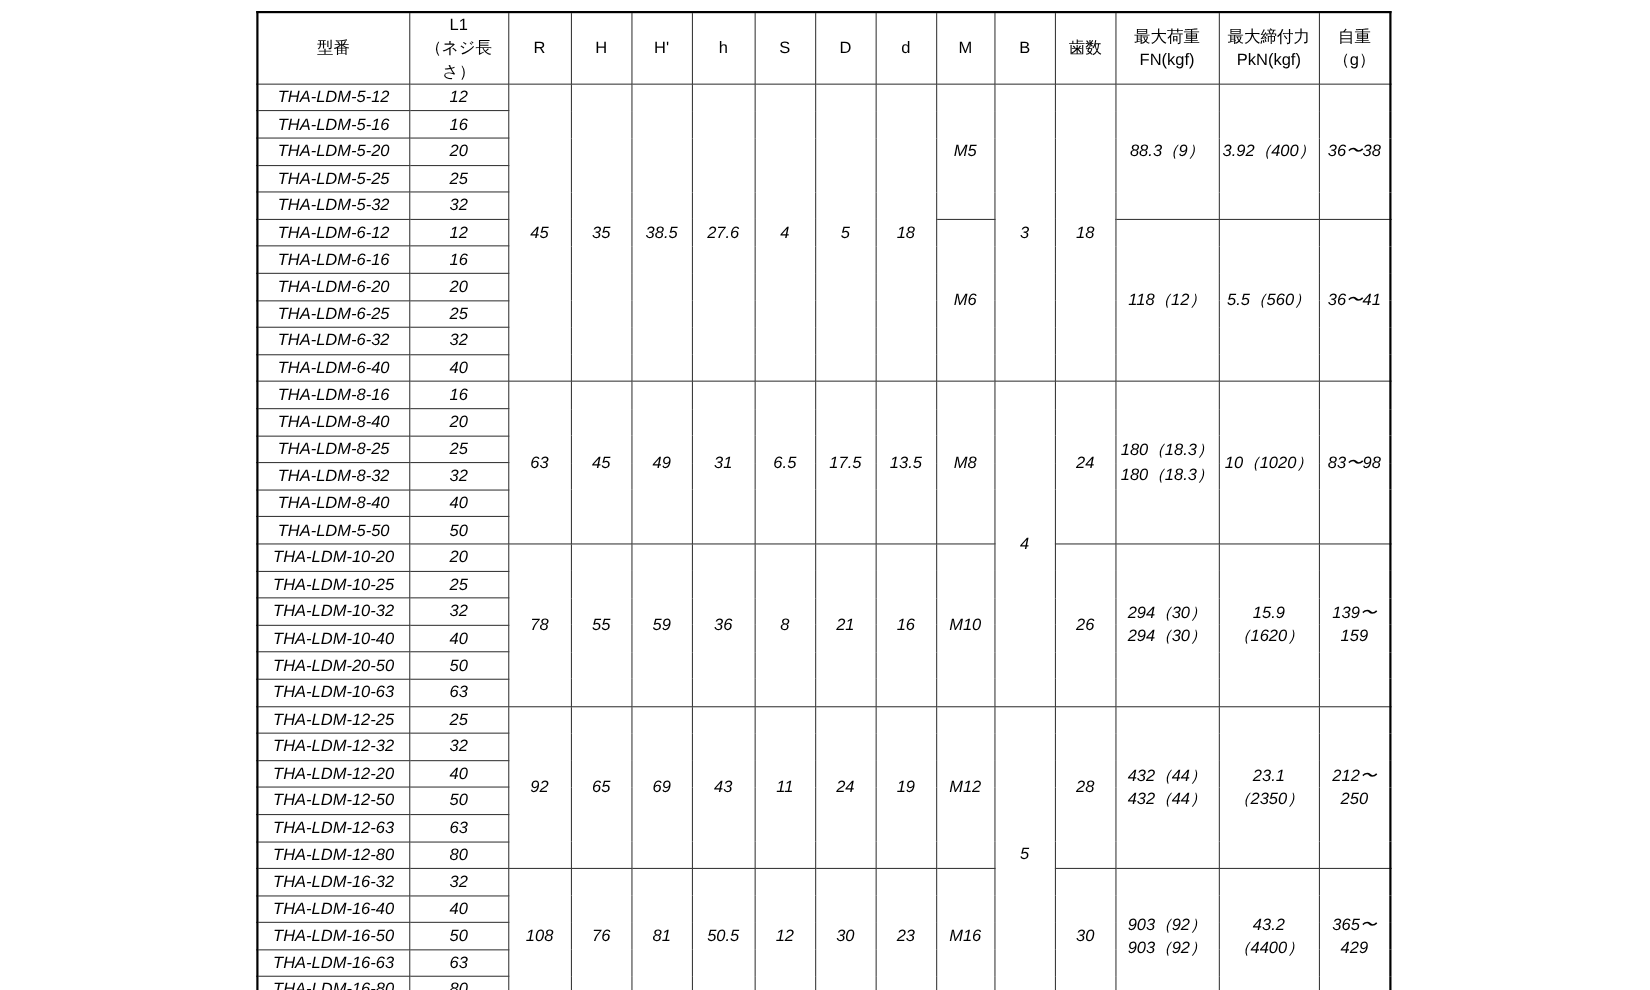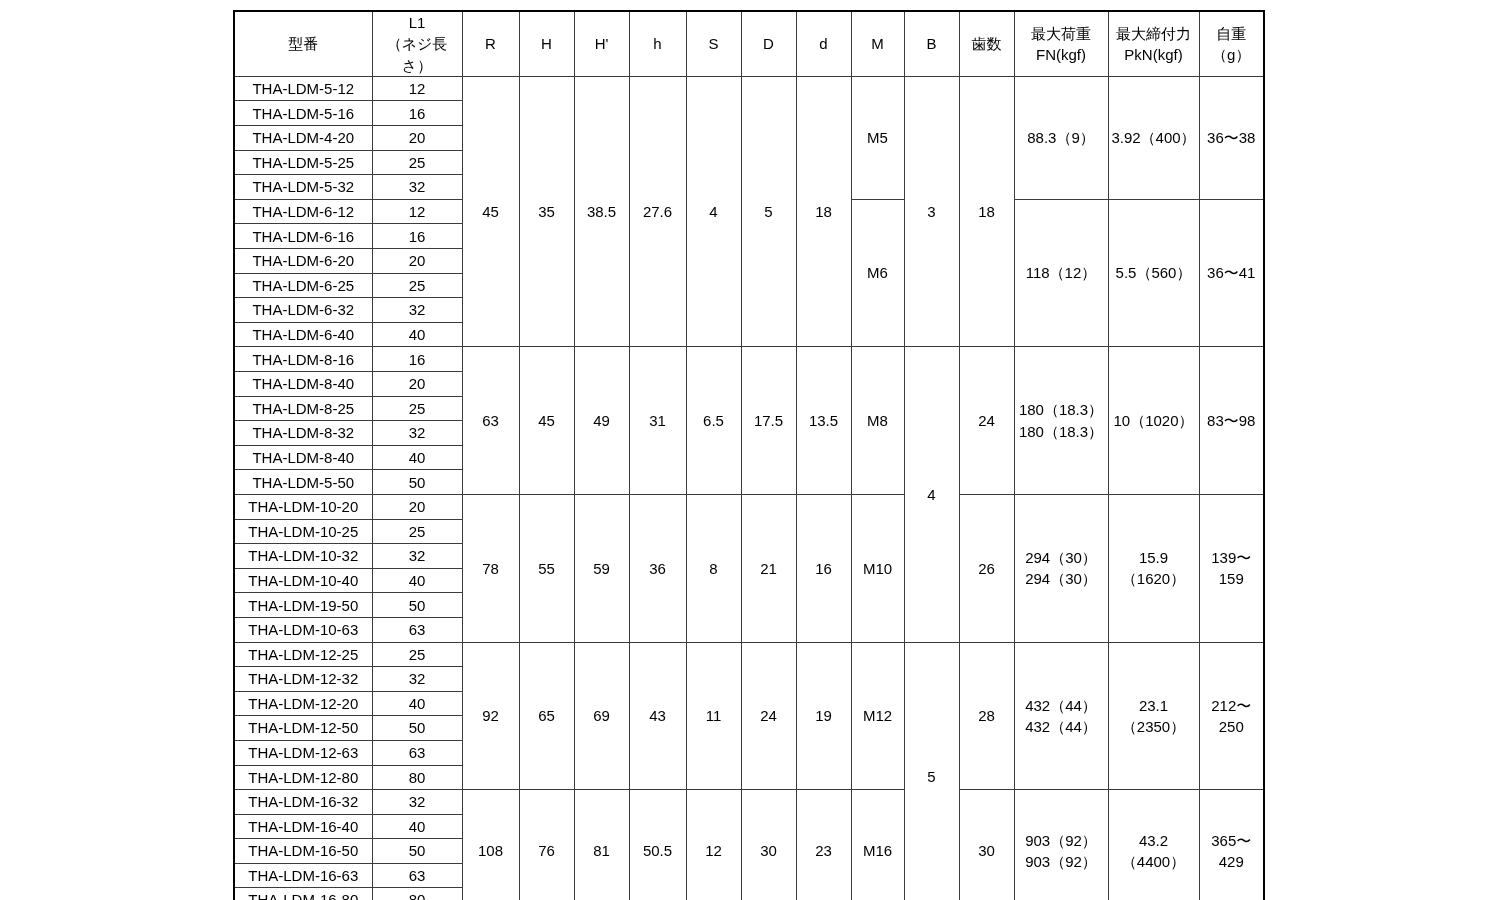--- a/index.html
+++ b/index.html
@@ -15,21 +15,21 @@
     background:#fff;
   }
   th, td {
     border:1px solid #3c3c3c;
     text-align:center; vertical-align:middle;
     font-size:15px; font-weight:normal; color:#000;
     padding:0 2px; white-space:pre-line; line-height:1.42;
     overflow:hidden;
   }
   thead tr { height:48px; }
-  tbody tr { height:24.6px; }
+  tbody tr { height:24.6px;font-style:italic; }
 </style>
 </head>
 <body>
 
 <table class="spec">
   <colgroup>
     <col style="width:138px">
       <col style="width:90px">
       <col style="width:57px">
     <col style="width:55px">
@@ -84,21 +84,21 @@
       <td rowspan="11">18</td>
       <td rowspan="5">88.3（9）</td>
       <td rowspan="5">3.92（400）</td>
       <td rowspan="5">36〜38</td>
     </tr>
     <tr>
       <td>THA-LDM-5-16</td>
       <td>16</td>
     </tr>
     <tr>
-      <td>THA-LDM-4-20</td>
+      <td>THA-LDM-5-20</td>
       <td>20</td>
     </tr>
     <tr>
       <td>THA-LDM-5-25</td>
       <td>25</td>
     </tr>
     <tr>
       <td>THA-LDM-5-32</td>
       <td>32</td>
     </tr>
@@ -192,21 +192,21 @@
     </tr>
     <tr>
       <td>THA-LDM-10-32</td>
       <td>32</td>
     </tr>
     <tr>
       <td>THA-LDM-10-40</td>
       <td>40</td>
     </tr>
     <tr>
-      <td>THA-LDM-19-50</td>
+      <td>THA-LDM-20-50</td>
       <td>50</td>
     </tr>
     <tr>
       <td>THA-LDM-10-63</td>
       <td>63</td>
     </tr>
     <tr>
       <td>THA-LDM-12-25</td>
       <td>25</td>
       <td rowspan="6">92</td>

